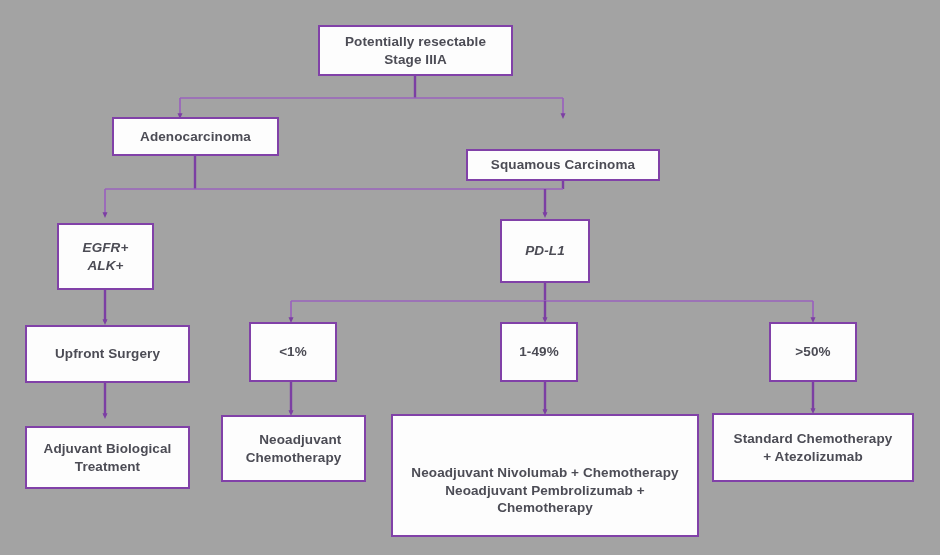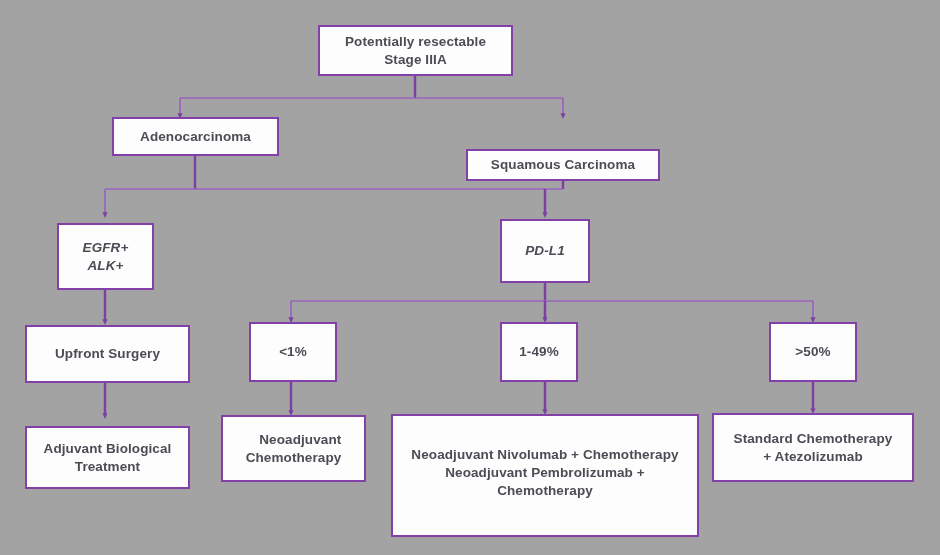--- a/index.html
+++ b/index.html
@@ -141,21 +141,21 @@
   <div class="node thick" style="left:25px; top:418px; width:165px; height:63px;margin-top:8px;">
     <span class="label">Adjuvant Biological
 Treatment</span>
   </div>
 
   <div class="node thick" style="left:221px; top:415px; width:145px; height:67px;text-align:right;">
     <span class="label">Neoadjuvant
 Chemotherapy</span>
   </div>
 
-  <div class="node top-aligned" style="left:391px; top:414px; width:308px; height:123px;">
+  <div class="node top-aligned" style="left:391px; top:414px; width:308px; height:123px;align-items:center;">
     <span class="label">Neoadjuvant Nivolumab + Chemotherapy
 Neoadjuvant Pembrolizumab +
 Chemotherapy</span>
   </div>
 
   <div class="node thick" style="left:712px; top:413px; width:202px; height:69px;">
     <span class="label">Standard Chemotherapy
 + Atezolizumab</span>
   </div>
 

